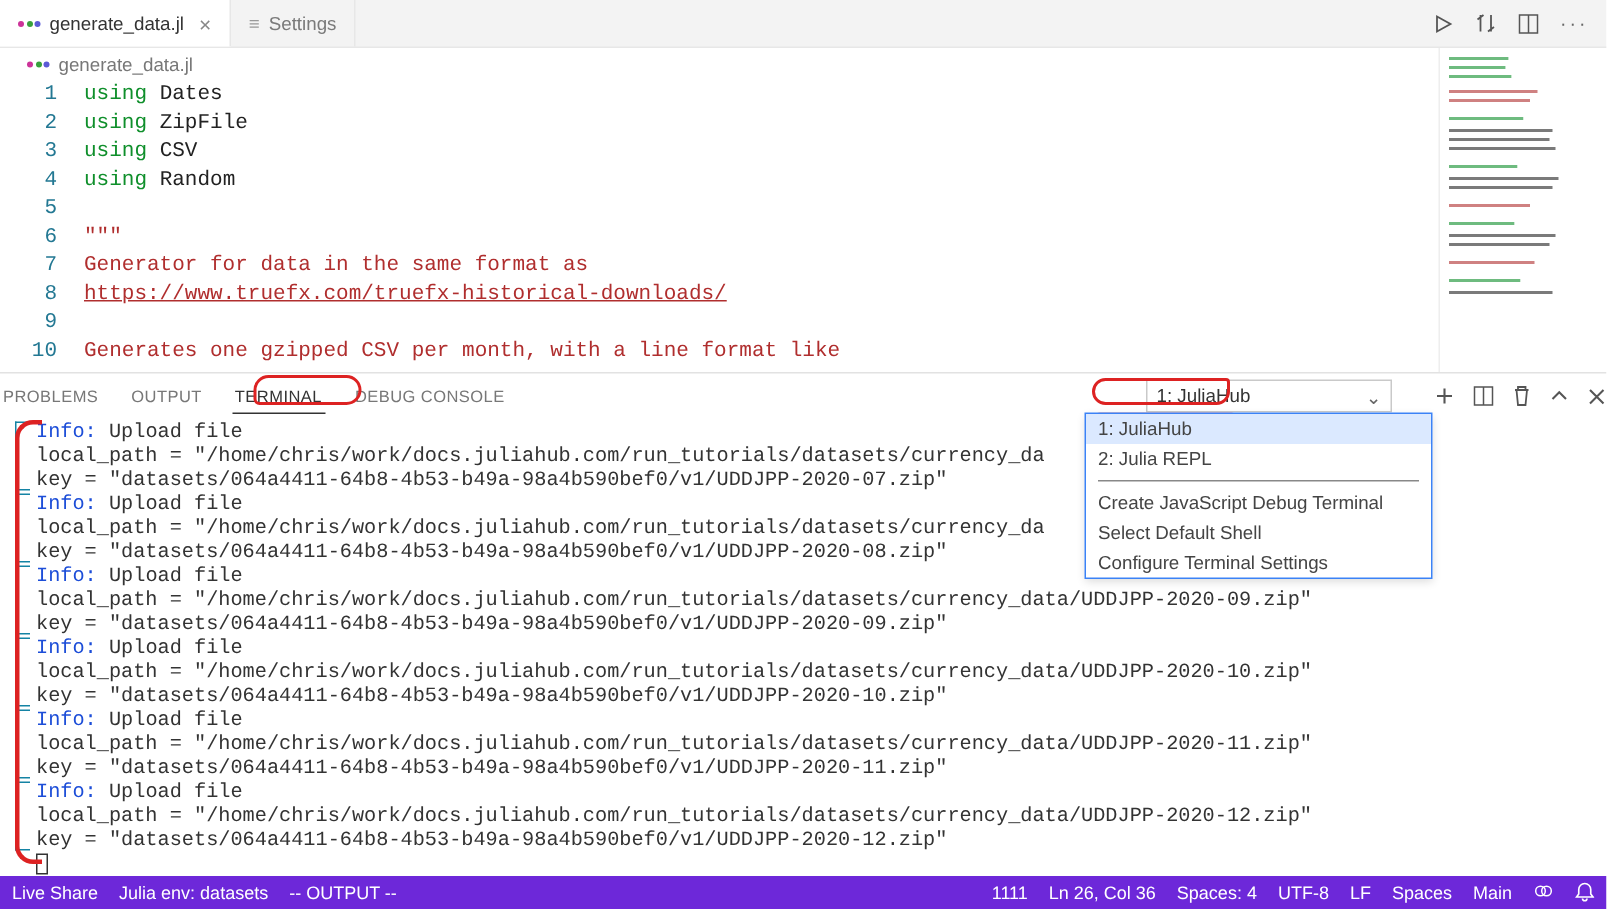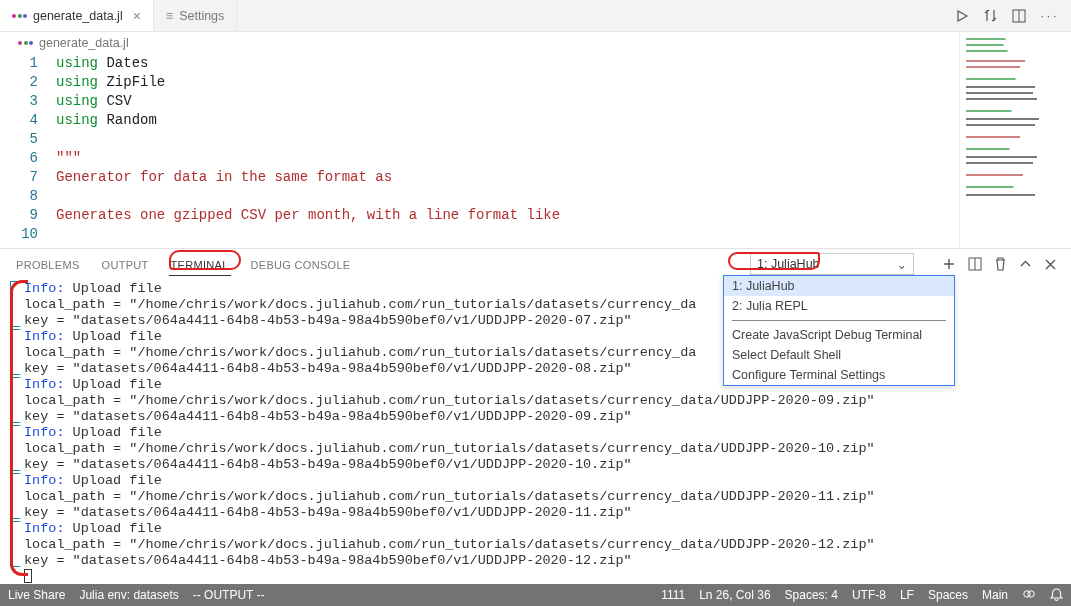--- a/index.html
+++ b/index.html
@@ -137,21 +137,21 @@
     display: flex;
     flex-direction: column;
     border-top: 1px solid #e2e2e2;
     min-height: 0;
     position: relative;
   }
   .panel-tabs {
     display: flex;
     align-items: center;
     height: 30px;
-    padding: 0 14px;
+    padding: 0 0;
     gap: 18px;
     font-size: 11px;
     color: #777;
   }
   .ptab { letter-spacing: .3px; cursor:pointer; padding: 6px 2px 4px; }
   .ptab.active { color: #333; border-bottom: 1px solid #333; }
   .panel-tabs .spacer { flex:1; }
   .term-select {
     width: 164px;
     height: 22px;
@@ -200,21 +200,21 @@
     color: #444;
     z-index: 10;
   }
   .dropdown .item { padding: 3px 8px; cursor:pointer; }
   .dropdown .item.sel { background: #dbe9ff; }
   .dropdown hr { border:none; border-top:1px solid #888; margin: 4px 8px; }
 
   
   .status {
     height: 22px;
-    background: #737373;
+    background: #6d28d9;
     color: #fff;
     display:flex;
     align-items:center;
     font-size: 12px;
     padding: 0 8px;
     gap: 14px;
   }
   .status .spacer { flex:1; }
   .status .cell { cursor:pointer; display:flex; align-items:center; gap:4px; }
 
@@ -294,20 +294,21 @@
           <div>10</div>
       </div>
       <div class="codecol">
         <div><span class="kw-using">using</span> <span class="ident">Dates</span></div>
         <div><span class="kw-using">using</span> <span class="ident">ZipFile</span></div>
         <div><span class="kw-using">using</span> <span class="ident">CSV</span></div>
         <div><span class="kw-using">using</span> <span class="ident">Random</span></div>
         <div></div>
         <div><span class="docq">"""</span></div>
         <div><span class="docstr">Generator for data in the same format as</span></div>
+        <div><span class="link">https://www.truefx.com/truefx-historical-downloads/</span></div>
         <div></div>
         <div><span class="docstr">Generates one gzipped CSV per month, with a line format like</span></div>
       </div>
     </div>
   </div>
   <div class="minimap">
     <div class="scribble"></div>
   </div>
 </div>
 

